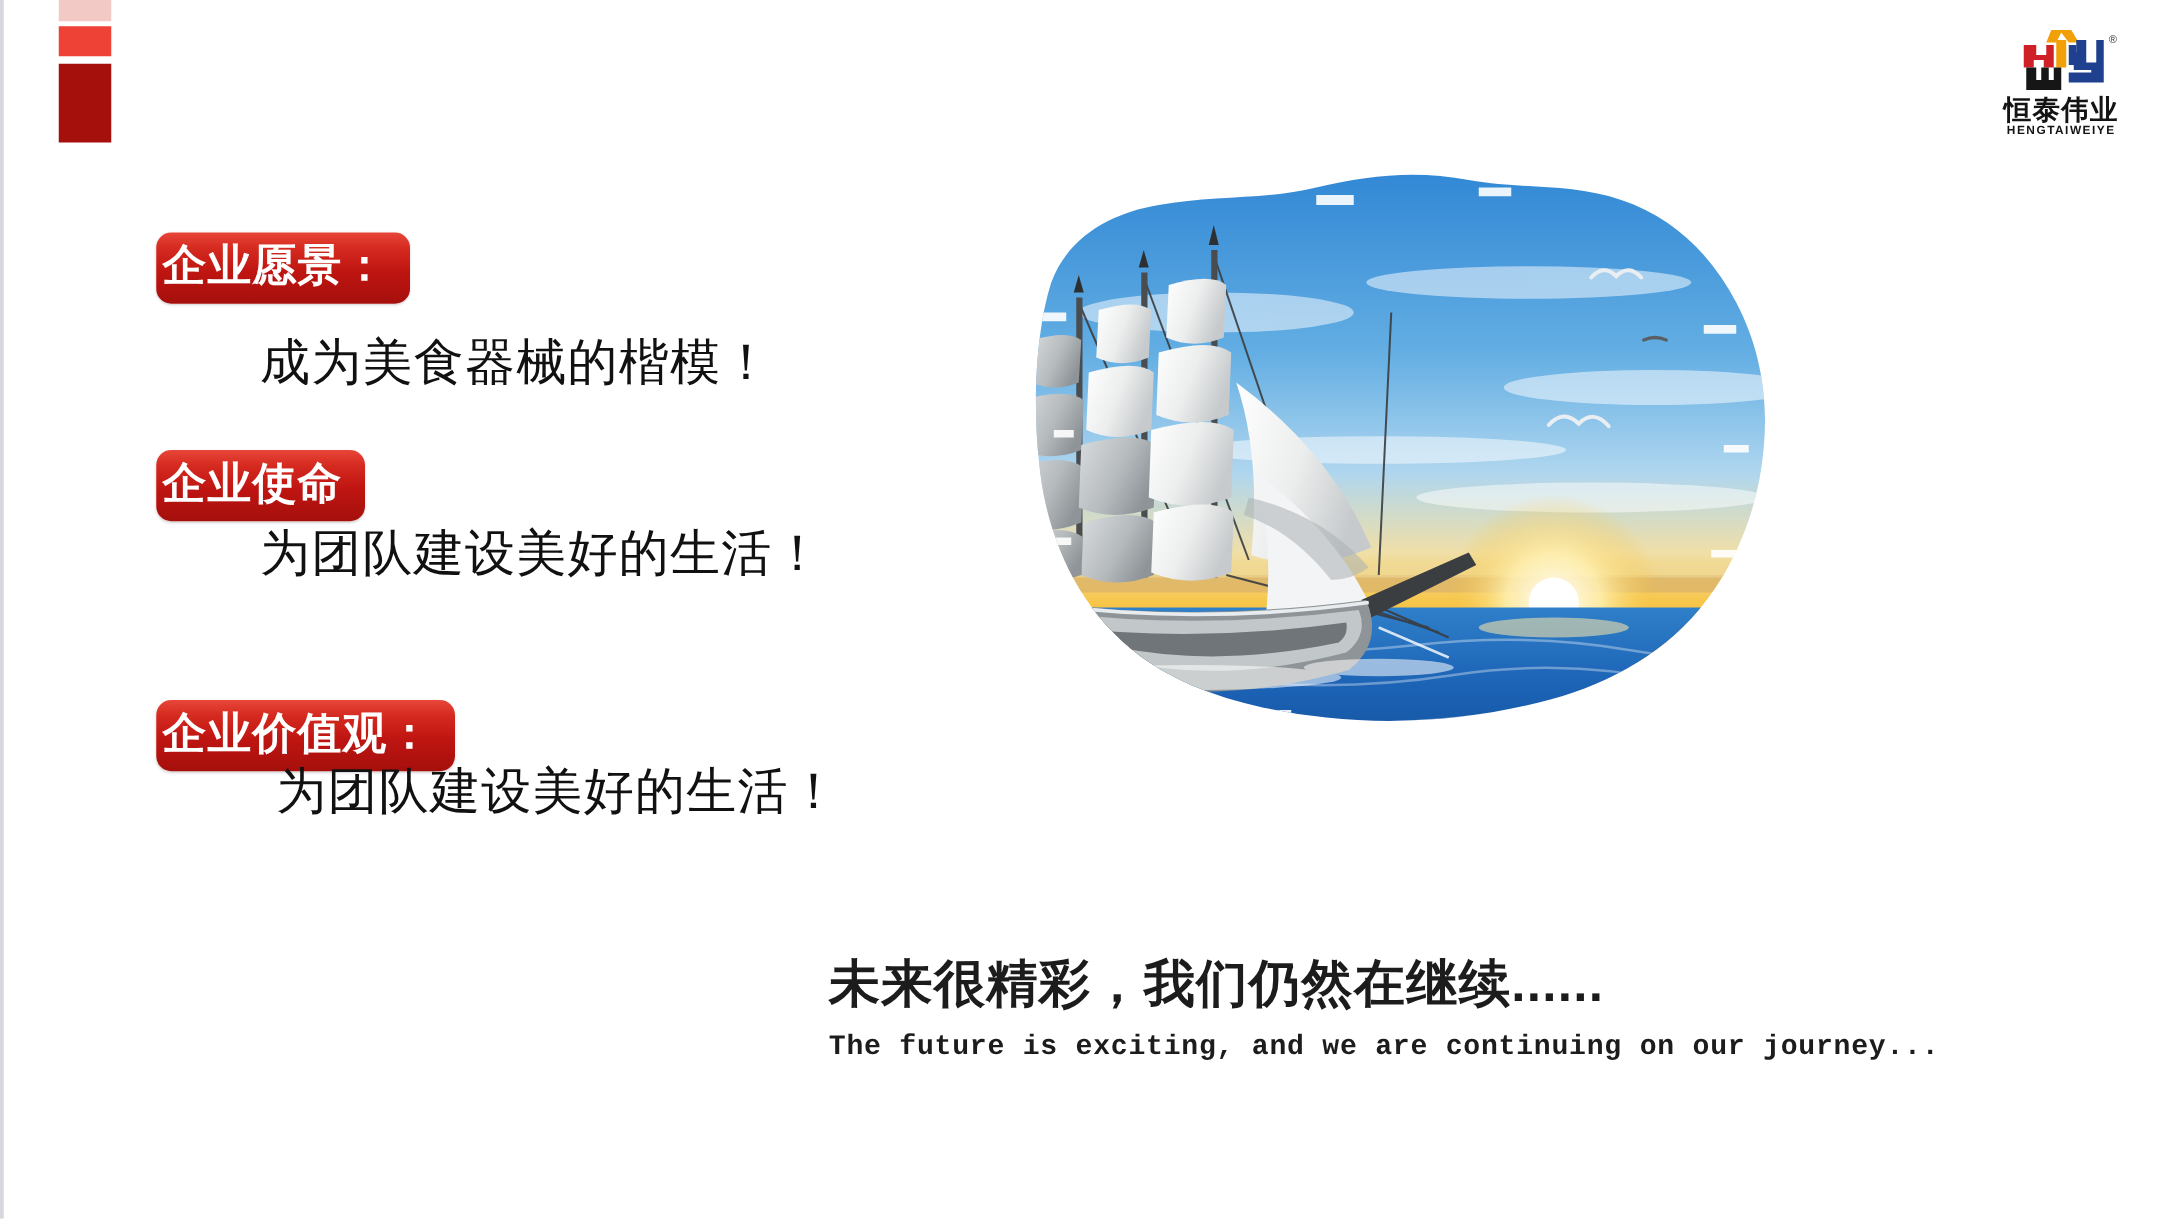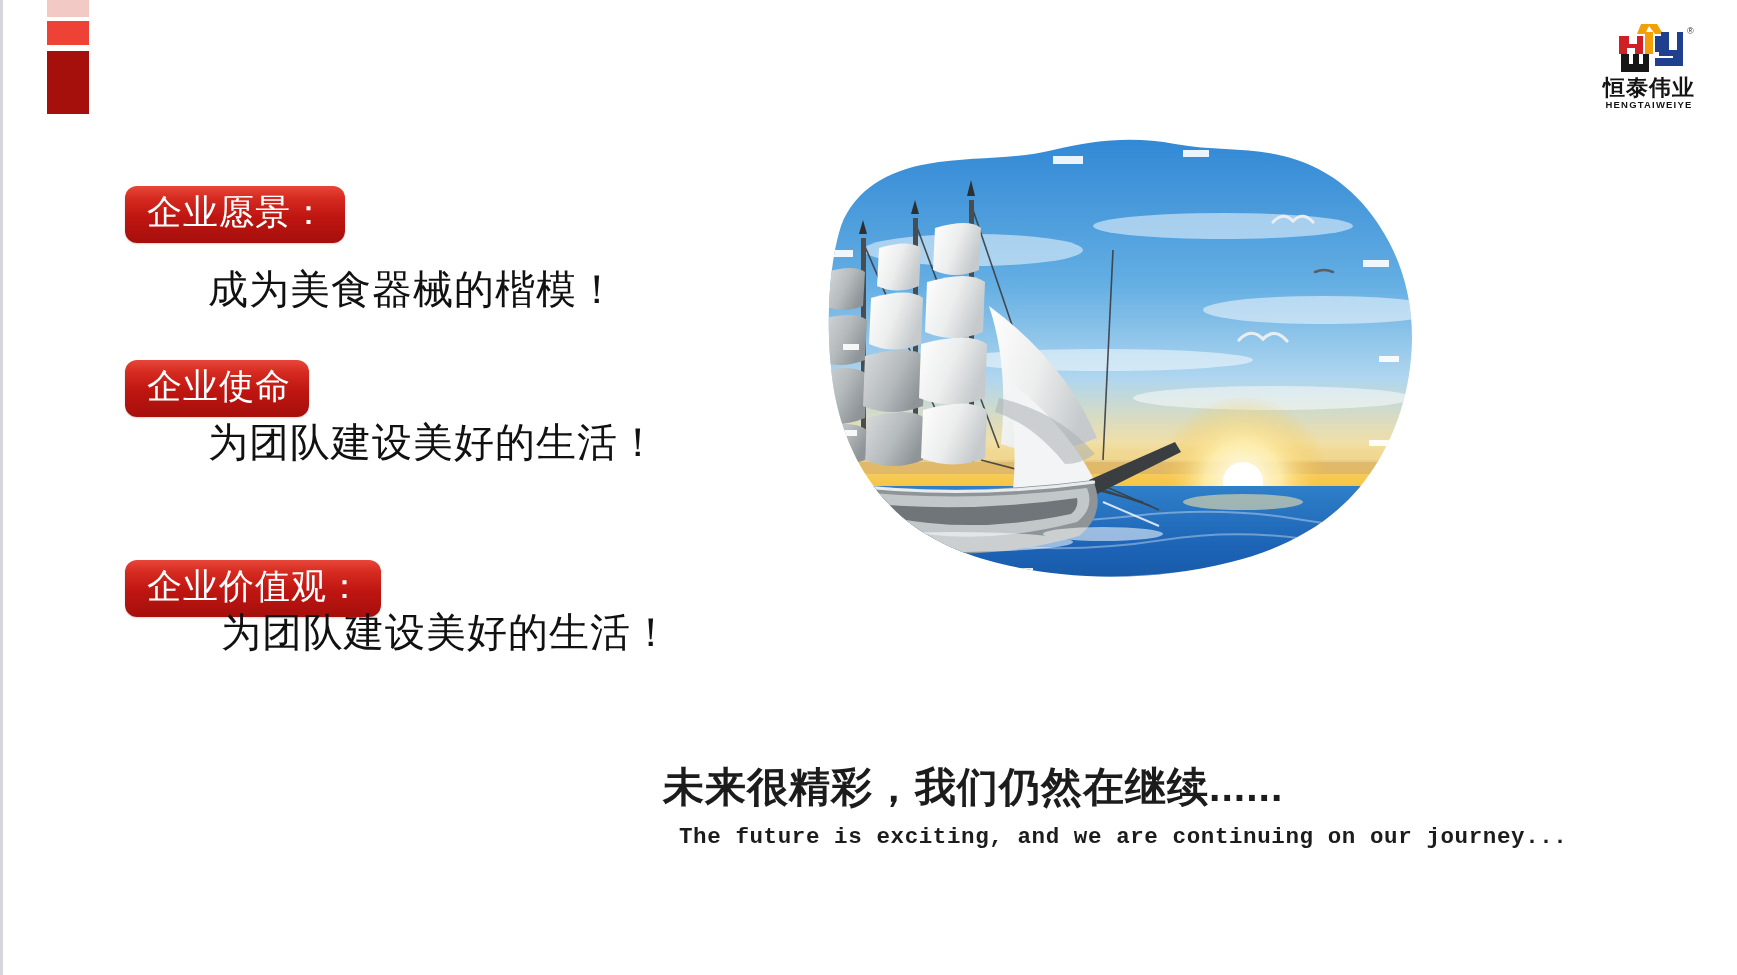--- a/index.html
+++ b/index.html
@@ -101,23 +101,23 @@
     display: inline-block;
     border-radius: 12px;
     background: linear-gradient(180deg,
         #e8463a 0%,
         #d52a20 22%,
         #bf1511 55%,
         #a50f0c 100%);
     color: #ffffff;
     font-family: "Liberation Serif", "DejaVu Serif", serif;
     font-size: 35px;
-    font-weight: normal;
+    font-weight: bold;
     letter-spacing: 1px;
-    padding: 9px 18px 11px 22px;
+    padding: 9px 18px 11px 5px;
     line-height: 1.05;
     white-space: nowrap;
     box-shadow: 0 1px 2px rgba(0,0,0,0.18);
   }
   #badge-vision { left: 122px; top: 186px; }
   #badge-mission { left: 122px; top: 360px; text-align: right; }
   #badge-values { left: 122px; top: 560px; }
 
   
   .statement {
@@ -157,21 +157,20 @@
   #tagline-en {
     position: absolute;
     left: 660px;
     top: 824px;
     font-family: "Liberation Mono", "DejaVu Sans Mono", monospace;
     font-size: 22.5px;
     font-weight: bold;
     color: #1c1c1c;
     letter-spacing: 0.6px;
     white-space: nowrap;
-    margin-left: 16px;
   }
 </style>
 </head>
 <body>
 
 <div id="slide">
 
   <div id="deco-bar">
     <div class="deco-seg deco-seg-1"></div>
     <div class="deco-seg deco-seg-2"></div>

